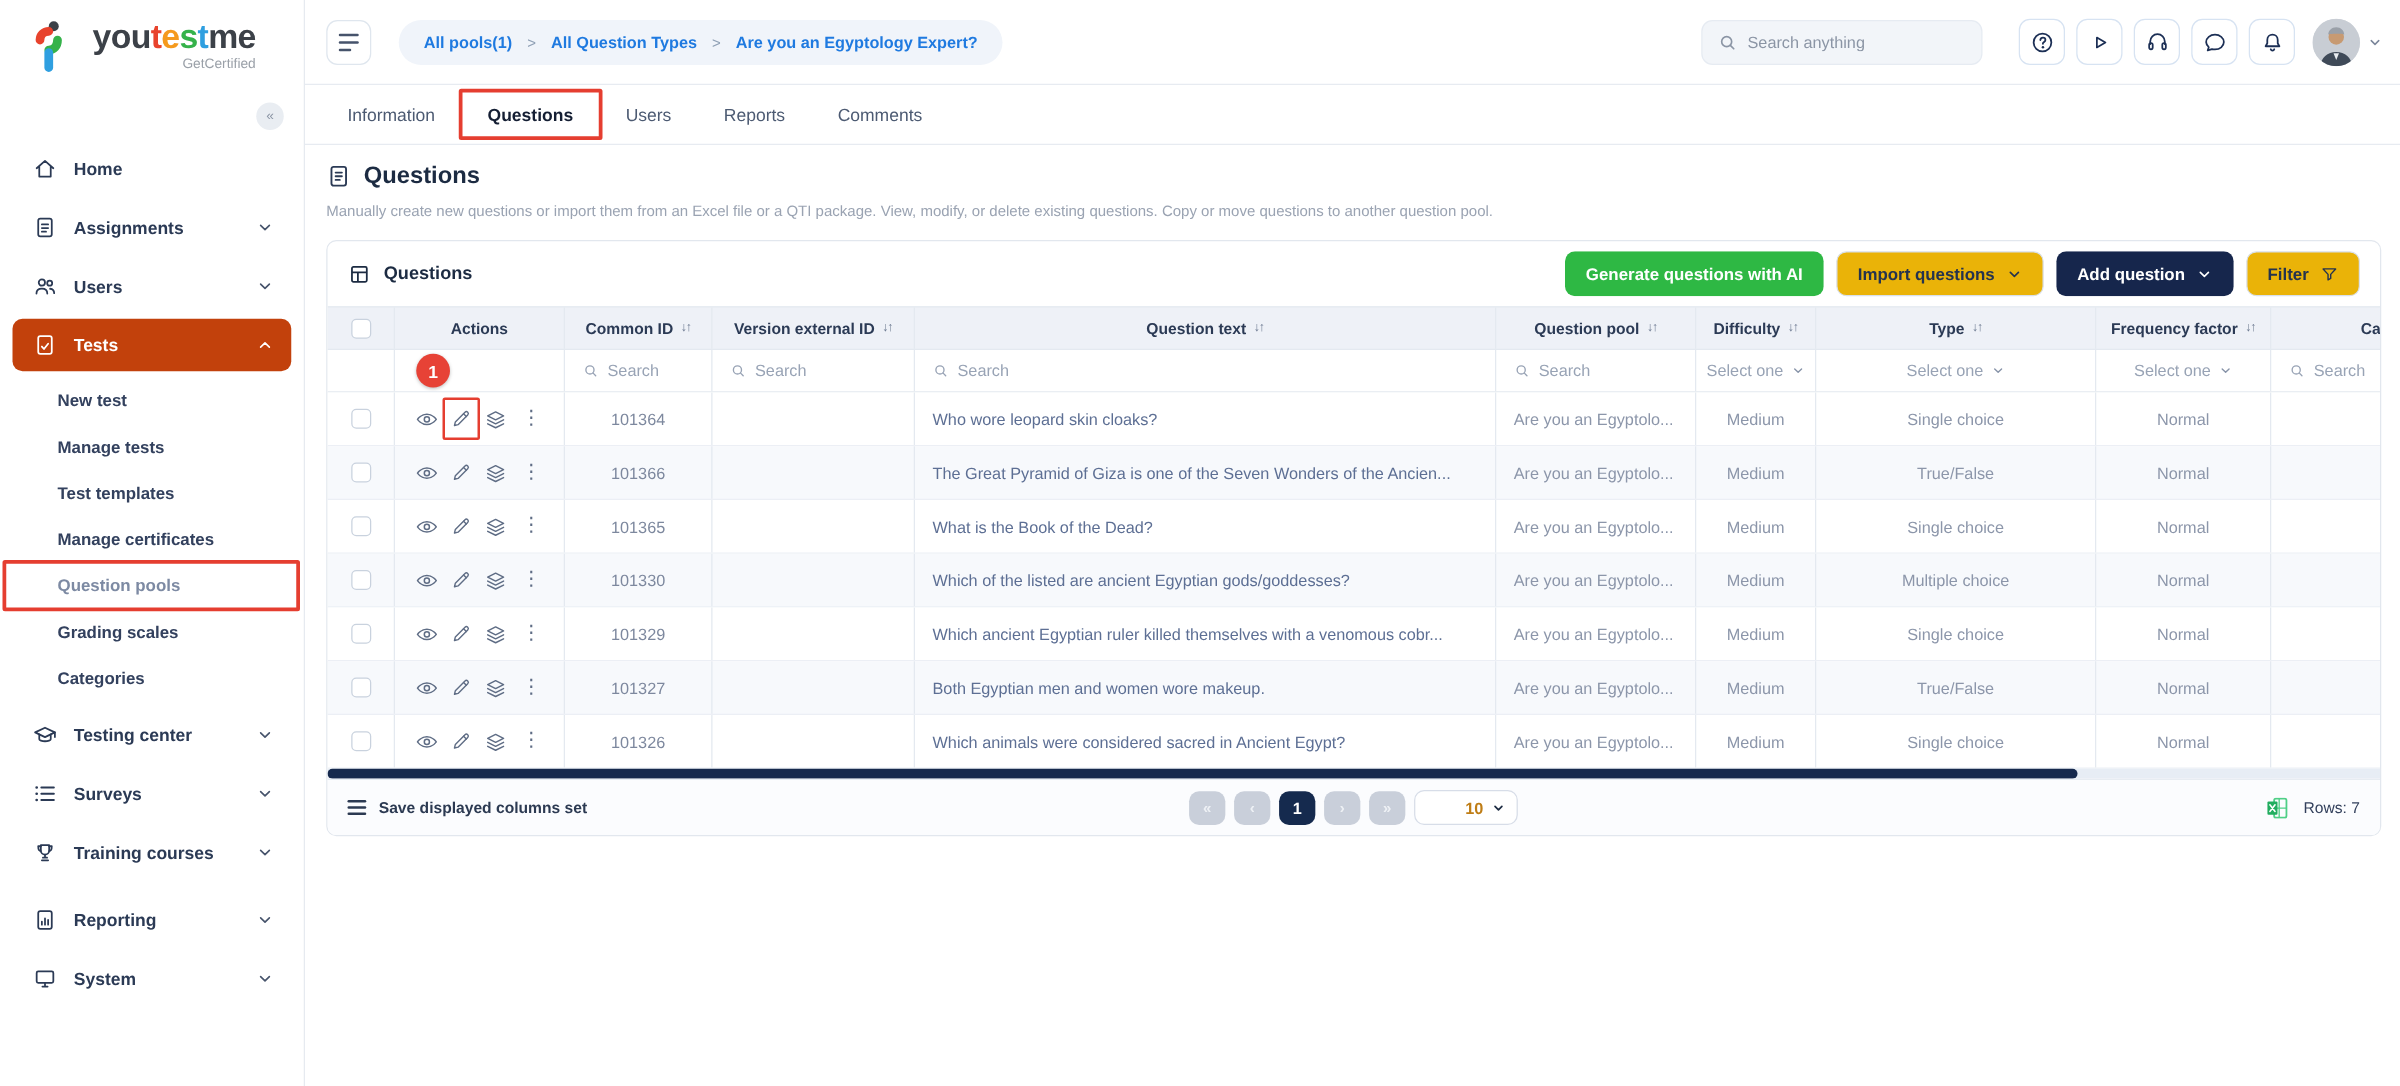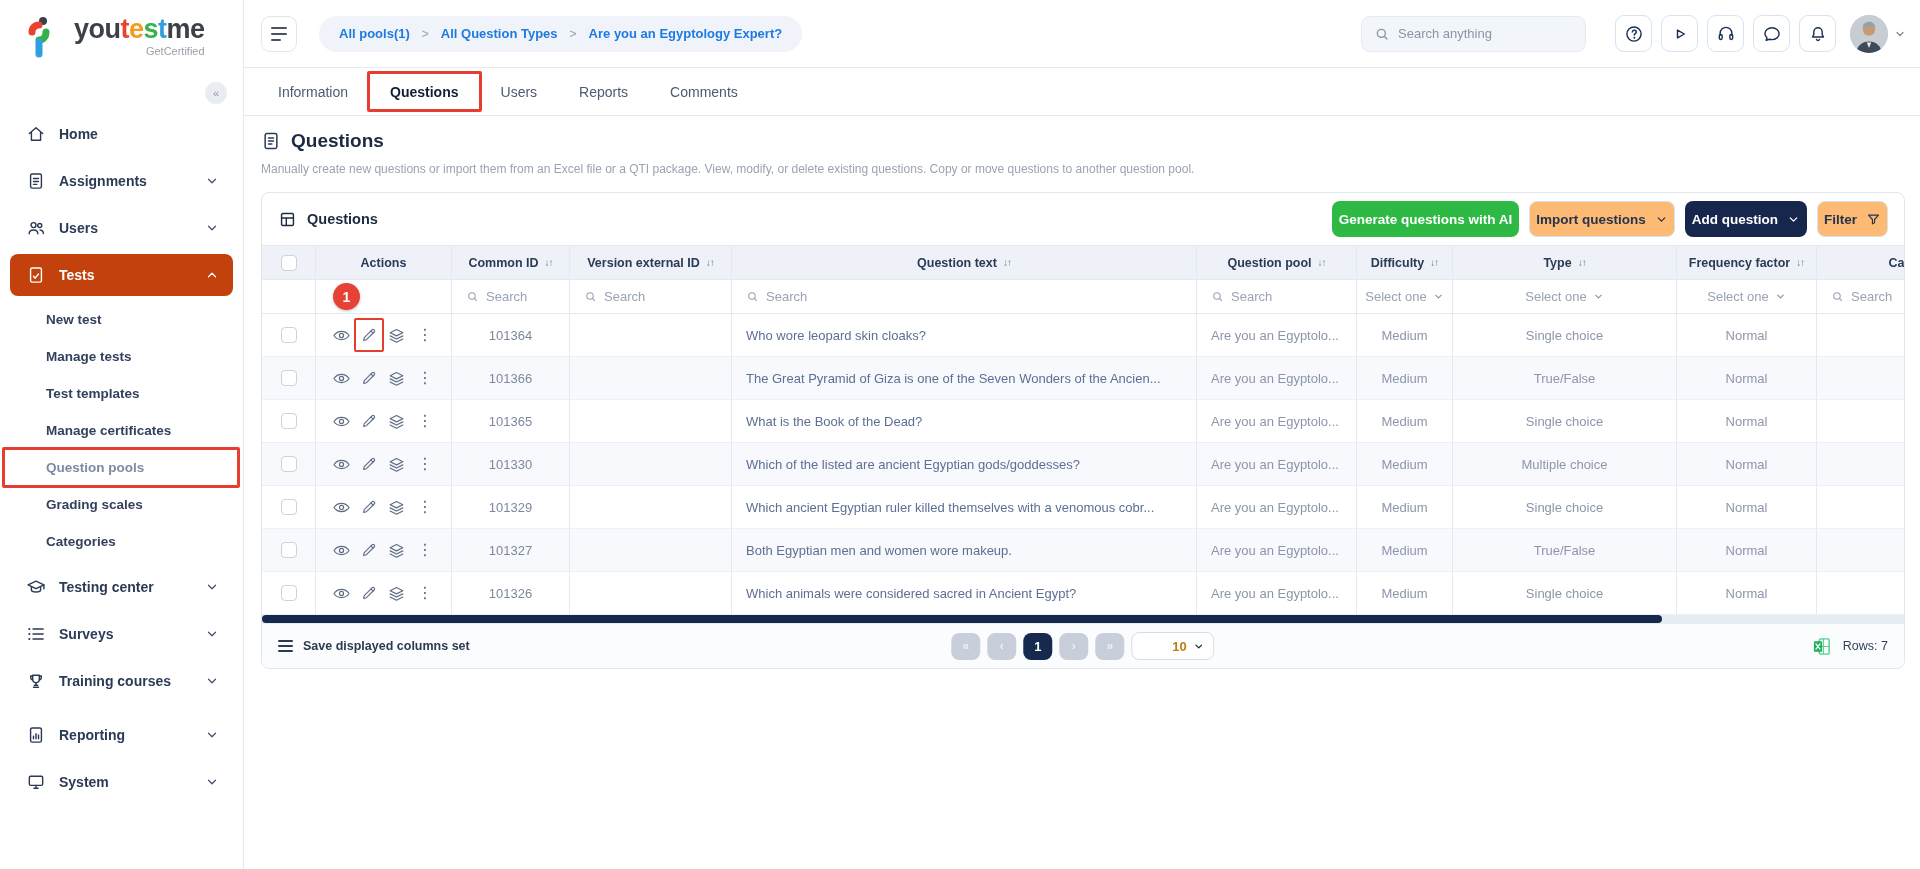--- a/index.html
+++ b/index.html
@@ -73,23 +73,23 @@
   .page-desc { margin-top:10px; font-size:12px; color:#9aa3b2; }
 
   
   .card { margin-top:16px; border:1px solid #e2e7ee; border-radius:8px; width:1644px; overflow:hidden; background:#fff; }
   .card-header { height:52px; display:flex; align-items:center; padding:0 16px; }
   .card-title-wrap { display:flex; align-items:center; gap:10px; }
   .card-title-wrap .cticon { color:#1c2b42; display:flex; }
   .card-title { font-size:14.5px; font-weight:bold; color:#1c2b42; }
   .card-actions { margin-left:auto; display:flex; align-items:center; gap:10px; }
   .btn { height:36px; border-radius:8px; font-size:13.5px; font-weight:bold; display:flex; align-items:center;
-    gap:9px; padding:0 6px; cursor:pointer; border:1px solid transparent; font-family:inherit; }
+    gap:9px; padding:0 16px; cursor:pointer; border:1px solid transparent; font-family:inherit; }
   .btn-green { background:#2eb844; color:#fff; }
-  .btn-outline { background:#fdba74; border-color:#d9e0ea; color:#25334e; }
+  .btn-outline { background:#eab308; border-color:#d9e0ea; color:#25334e; }
   .btn-navy { background:#16264c; color:#fff; }
   .btn .bchev { display:flex; }
 
   
   .tbl { width:1715px; font-size:13px; }
   .trow { display:flex; width:1715px; }
   .tcell { border-right:1px solid #e4e9f0; display:flex; align-items:center; overflow:hidden; white-space:nowrap; }
   .thead { background:#eef1f7; height:35px; border-top:1px solid #e4e9f0; border-bottom:1px solid #e4e9f0; }
   .thead .tcell { justify-content:center; color:#2b3a55; font-weight:bold; font-size:12.5px; }
   .sort { font-size:10px; color:#6e7b92; margin-left:6px; letter-spacing:-1px; }

